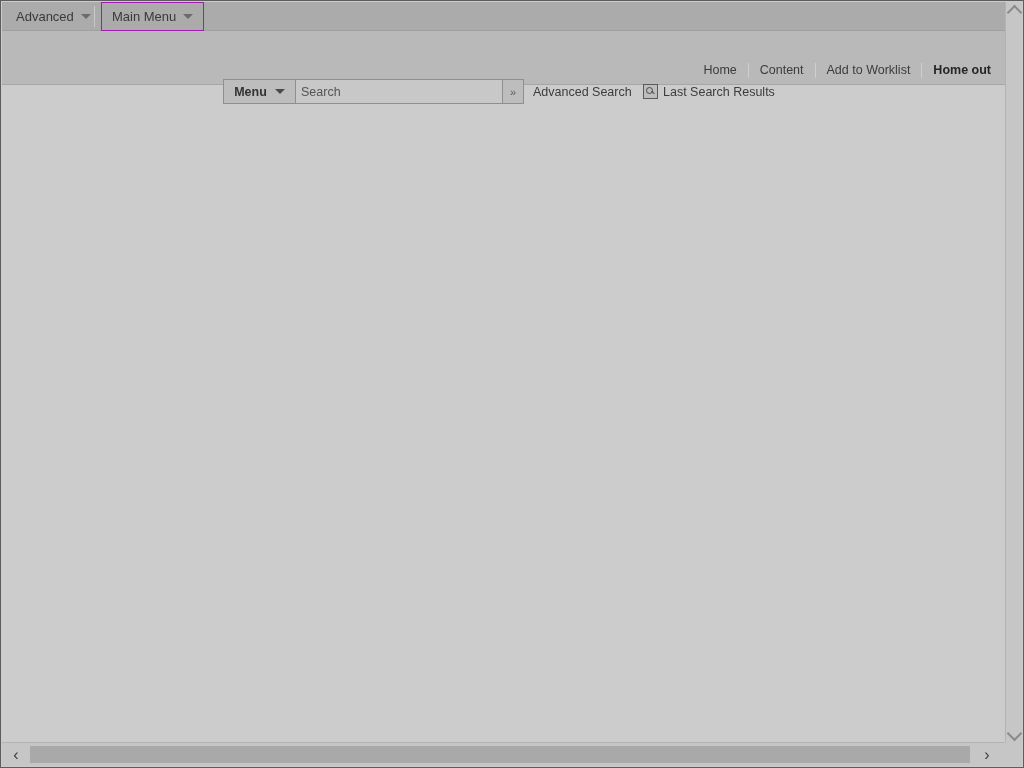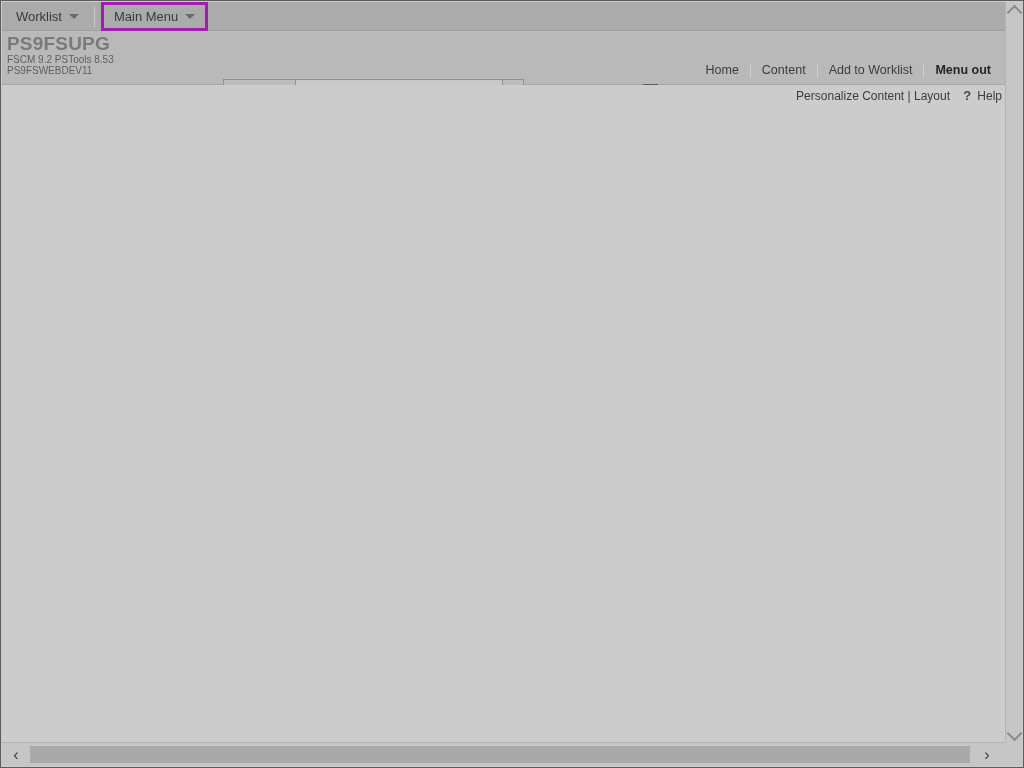--- a/index.html
+++ b/index.html
@@ -50,21 +50,21 @@
     box-sizing: border-box;
     font-size: 13px;
     color: #3a3a3a;
     padding: 0 10px;
     cursor: pointer;
     white-space: nowrap;
   }
   .tab-favorites { left: 4px; }
   .tab-mainmenu {
     left: 99px;
-    border: 3px solid #a21caf;
+    border: 1px solid #a21caf;
     background: #ababab;
     height: 29px;
     top: 0;
   }
   .caret {
     display: inline-block;
     margin-left: 7px;
     width: 0; height: 0;
     border-left: 5px solid transparent;
     border-right: 5px solid transparent;
@@ -348,46 +348,41 @@
 </style>
 </head>
 <body>
 
 <div id="app">
 
   <div class="viewport">
 
     <div class="tabstrip">
       <div class="tab tab-favorites">
-        <span>Worklist</span>
+        <span>Advanced</span>
         <span class="caret"></span>
       </div>
       <div class="tab-divider"></div>
       <div class="tab tab-mainmenu">
         <span>Main Menu</span>
         <span class="caret"></span>
       </div>
     </div>
 
     <div class="header">
 
-      <div class="brand">
-        <div class="brand-title">PS9FSUPG</div>
-        <div class="brand-sub">FSCM 9.2   PSTools 8.53</div>
-        <div class="brand-sub">PS9FSWEBDEV11</div>
-      </div>
 
       <div class="topnav">
         <a>Home</a>
         <span class="nav-sep"></span>
         <a>Content</a>
         <span class="nav-sep"></span>
         <a>Add to Worklist</a>
         <span class="nav-sep"></span>
-        <a class="bold">Menu out</a>
+        <a class="bold">Home out</a>
       </div>
 
       <div class="searchbar">
         <div class="menu-select">
           <span>Menu</span>
           <span class="caret"></span>
         </div>
         <input class="search-input" type="text" value="" placeholder="Search" style="">
         <div class="search-go">
           <span>»</span>
@@ -397,27 +392,20 @@
       <div class="adv-search">
         <span>Advanced Search</span>
       </div>
 
       <div class="last-results">
         <span class="icon-mag"></span>
         <span>Last Search Results</span>
       </div>
     </div>
 
-    <div class="personalize-row">
-      <div class="personalize">Personalize Content | Layout</div>
-      <div class="help-link">
-        <span class="help-q">?</span>
-        <span>Help</span>
-      </div>
-    </div>
 
     <div class="content"></div>
   </div>
 
   <div class="vscroll">
     <div class="vscroll-btn vscroll-up">
       <span class="chev chev-up"></span>
     </div>
     <div class="vscroll-btn vscroll-down">
       <span class="chev chev-down"></span>

